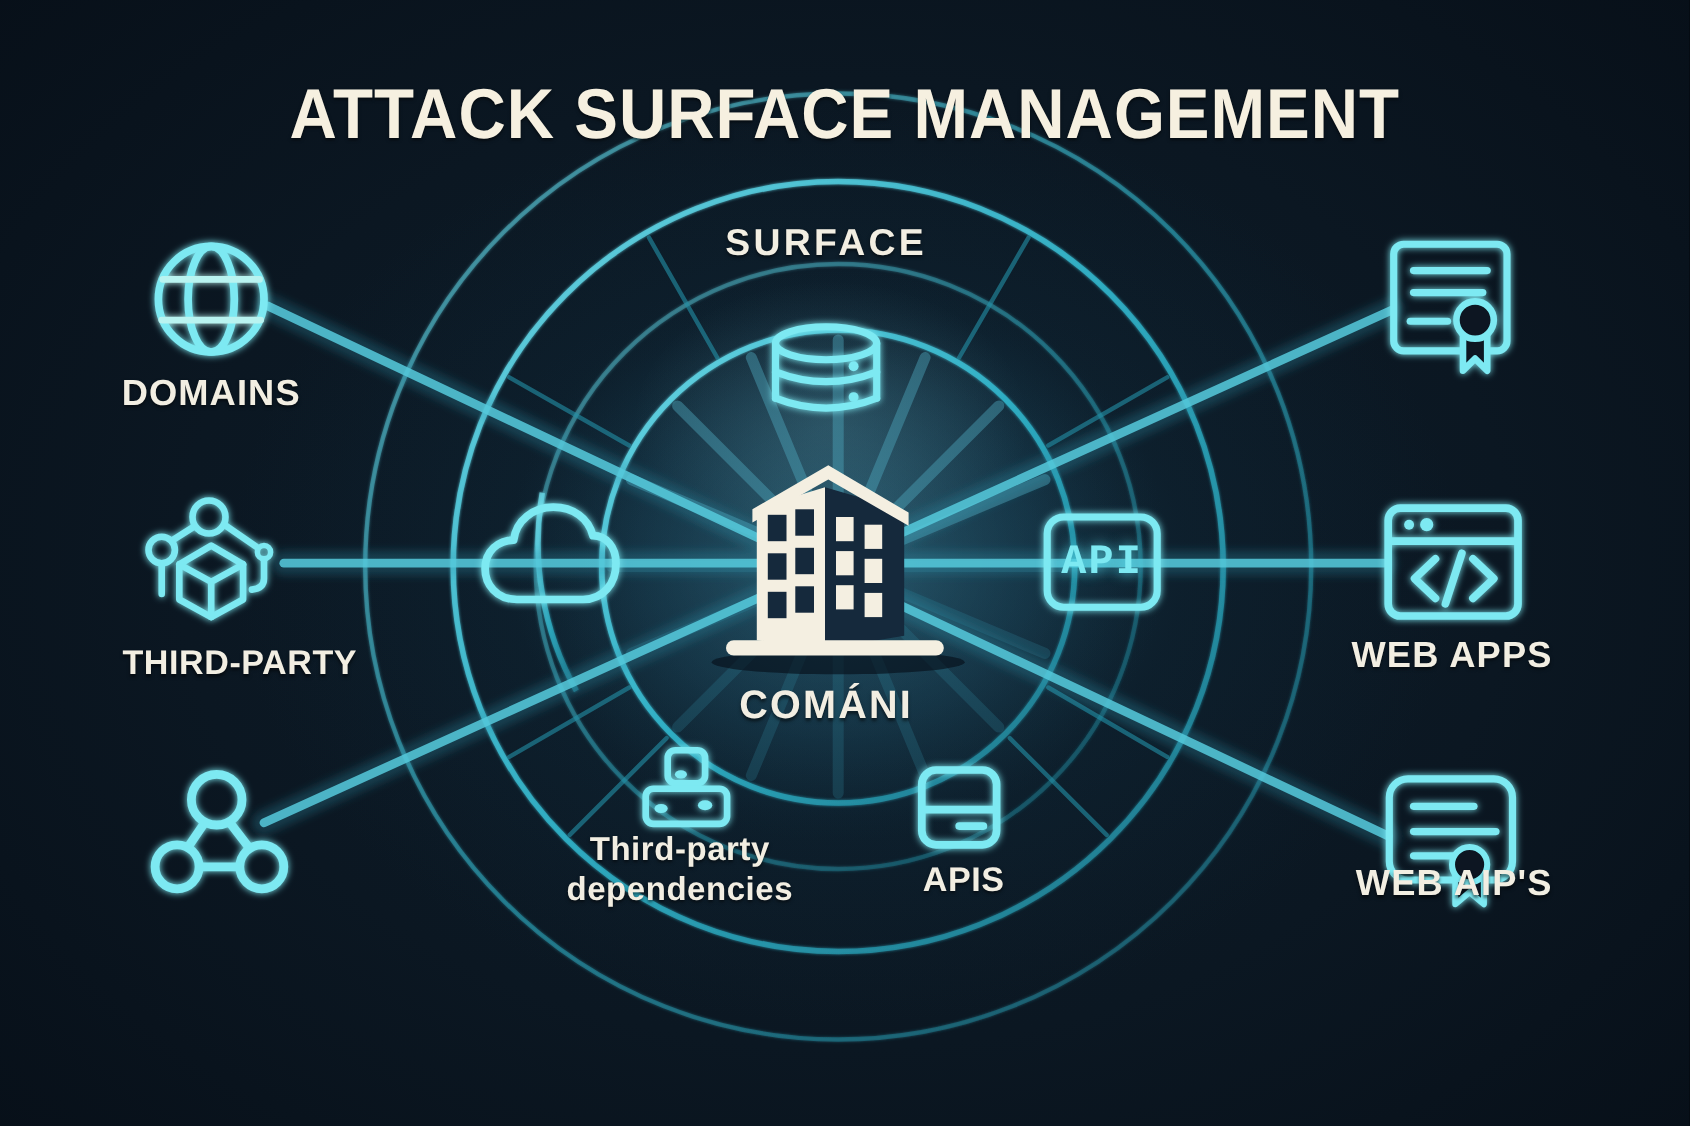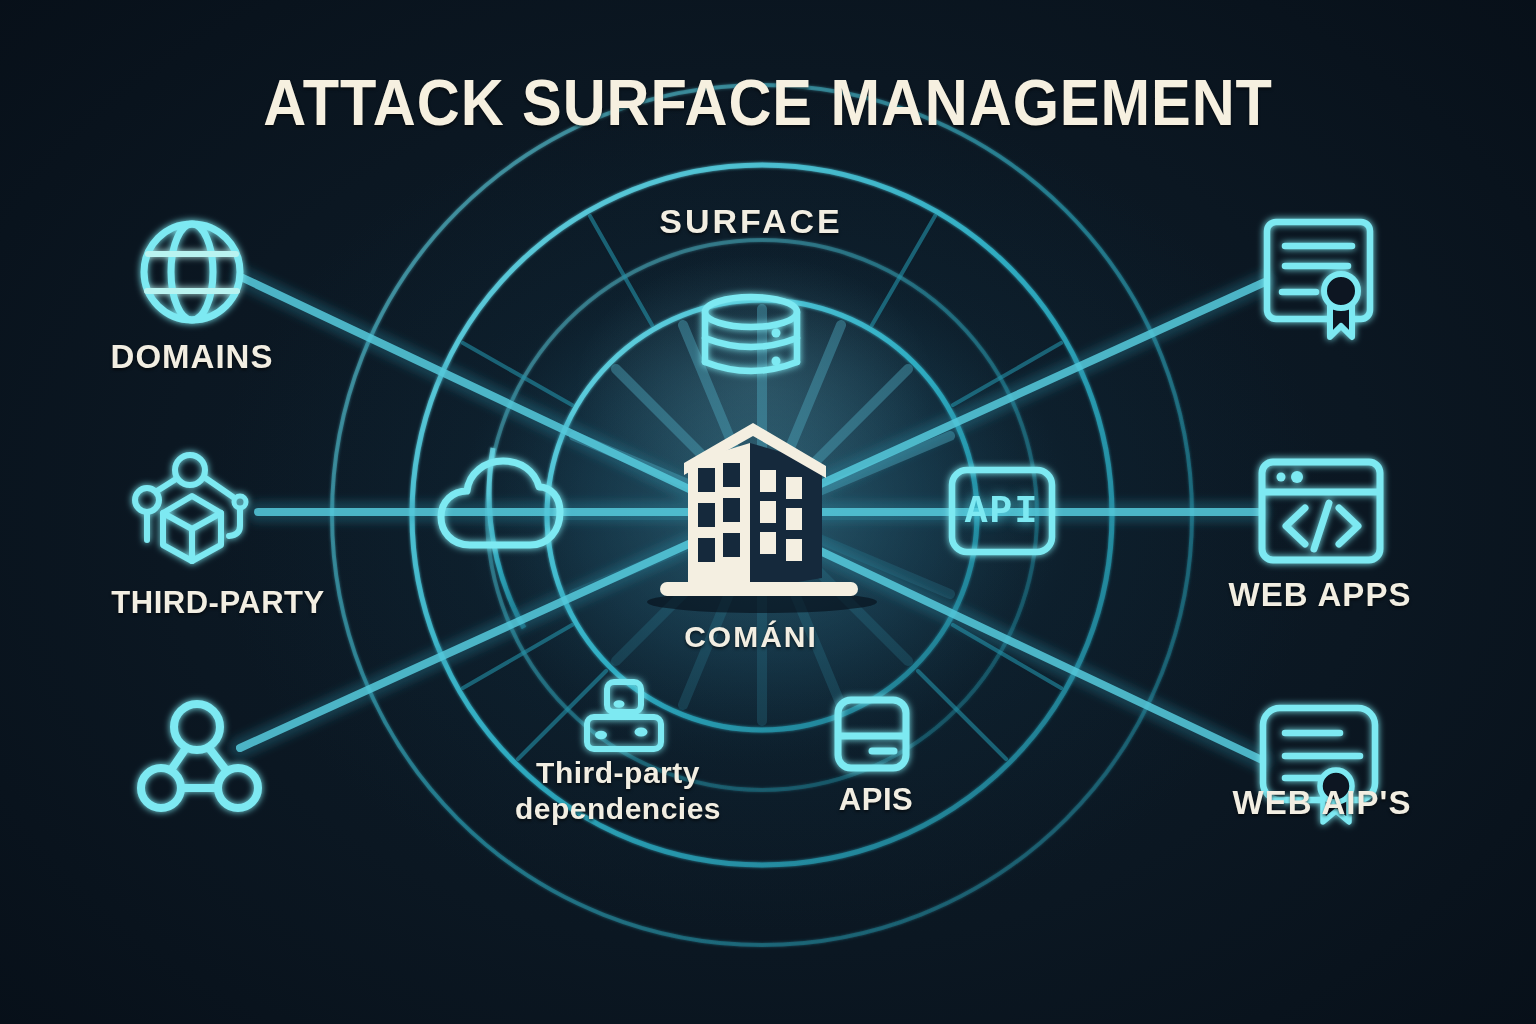--- a/index.html
+++ b/index.html
@@ -13,21 +13,21 @@
   .txt{position:absolute;color:#f2eee2;white-space:nowrap;text-shadow:0 2px 3px rgba(0,0,0,0.55);}
   .center-x{transform:translateX(-50%);}
   .title{
     left:50%;top:66px;font-size:64px;font-weight:800;letter-spacing:1px;
     color:#f6f0e0;transform:translateX(-50%) scaleX(0.93);
   }
   .lbl{font-size:33px;font-weight:700;letter-spacing:1px;}
   .lbl-sm{font-size:31px;font-weight:700;letter-spacing:0.5px;}
   .lbl-mixed{font-size:30px;font-weight:600;letter-spacing:0.5px;}
   .company{left:751px;top:202px;font-size:34px;font-weight:600;letter-spacing:3px;}
-  .comani{left:751px;top:620px;font-size:30px;font-weight:700;letter-spacing:2px;}
+  .comani{left:751px;top:620px;font-size:36px;font-weight:700;letter-spacing:2px;}
   .api-text{left:1002px;top:490px;font-size:38px;font-weight:700;letter-spacing:2px;
     color:#7de9f2;text-shadow:0 0 12px rgba(90,220,235,0.8);font-family:Liberation Mono, monospace;}
   .caption{left:762px;top:891px;font-size:37px;font-weight:500;letter-spacing:0.5px;color:#f3efe3;}
   svg{position:absolute;left:0;top:0;}
   .ring{fill:none;stroke:url(#ringGrad);}
   .spoke{stroke:#2391a8;stroke-width:4;opacity:0.6;stroke-linecap:round;}
   .ray{stroke:#2d7f96;stroke-width:10;opacity:0.28;stroke-linecap:round;}
   .ray-up{stroke:#4da5bb;stroke-width:10;opacity:0.45;stroke-linecap:round;}
   .beam-halo{stroke:#2c98b0;stroke-width:22;opacity:0.28;stroke-linecap:round;}
   .beam-core{stroke:#56cadc;stroke-width:8;opacity:0.85;stroke-linecap:round;}

